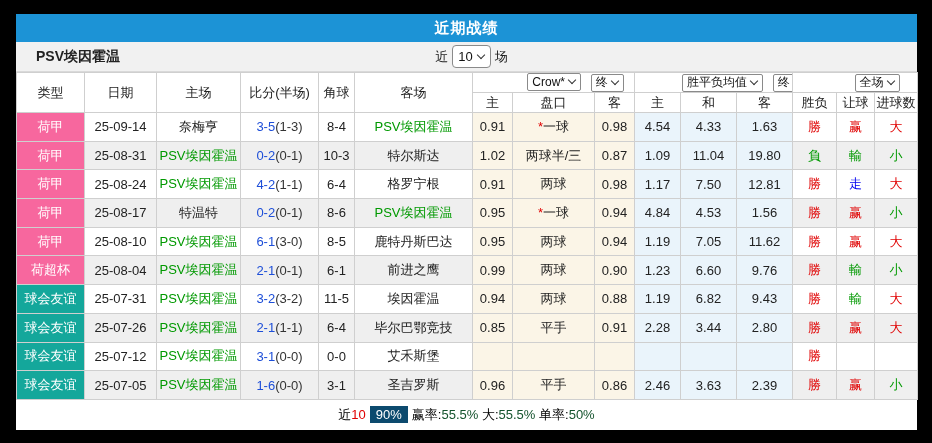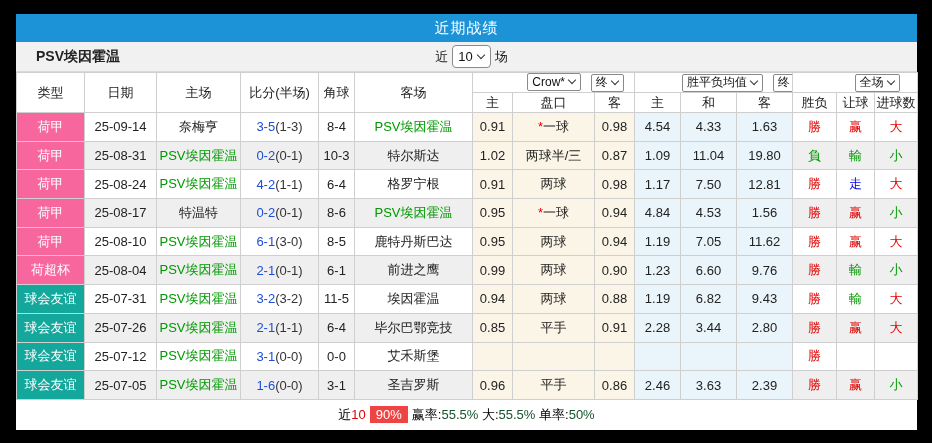--- a/index.html
+++ b/index.html
@@ -2,21 +2,21 @@
 <html><head>
 <meta charset="utf-8">
 <style>
   html,body{margin:0;padding:0;}
   body{width:932px;height:443px;background:#000;position:relative;
        font-family:"Liberation Sans","DejaVu Sans",sans-serif;}
   .content{position:absolute;left:16px;top:14px;width:901px;height:413px;background:#fff;}
 
   
   .titlebar{height:28px;background:#1C93D6;display:flex;align-items:center;justify-content:center;color:#fff;}
-  .tb-title{font-size:15px;font-weight:normal;letter-spacing:1px;}
+  .tb-title{font-size:15px;font-weight:bold;letter-spacing:1px;}
   .radio-group{display:flex;align-items:center;margin-left:2px;}
   .radio{display:inline-block;border-radius:50%;box-sizing:border-box;}
   .radio.filled{width:13px;height:13px;background:#fff;}
   .radio.empty{width:13px;height:13px;border:2.5px solid #fff;background:transparent;}
   .radio-label{font-size:13px;margin:0 10px 0 4px;}
 
   
   .filterbar{height:30px;background:#F1F1F1;display:flex;align-items:center;font-size:13px;color:#222;border-bottom:1px solid #d9d9d9;box-sizing:border-box;}
   .team-title{font-weight:bold;font-size:14px;margin-left:20px;width:180px;}
   .filter-controls{flex:1;display:flex;align-items:center;justify-content:center;padding-right:190px;}
@@ -45,21 +45,21 @@
   .psv{color:#009900;}
   .star{color:#E00000;}
   .t-red{color:#E00000;}
   .t-green{color:#009900;}
   .t-blue{color:#0000F0;}
 
   
   .footer{height:30px;display:flex;align-items:center;justify-content:center;font-size:13px;color:#000;background:#fff;}
   .f-red{color:#E00000;}
   .f-blue{color:#14532d;}
-  .f-badge{background:#ef4444;color:#fff;padding:1px 6px;margin:0 4px;}
+  .f-badge{background:#0c4a6e;color:#fff;padding:1px 6px;margin:0 4px;}
   .fseg{white-space:pre;}
 </style>
 </head>
 <body>
 
 <div class="content">
 
   <div class="titlebar">
     <span class="tb-title">近期战绩</span>
   </div>

